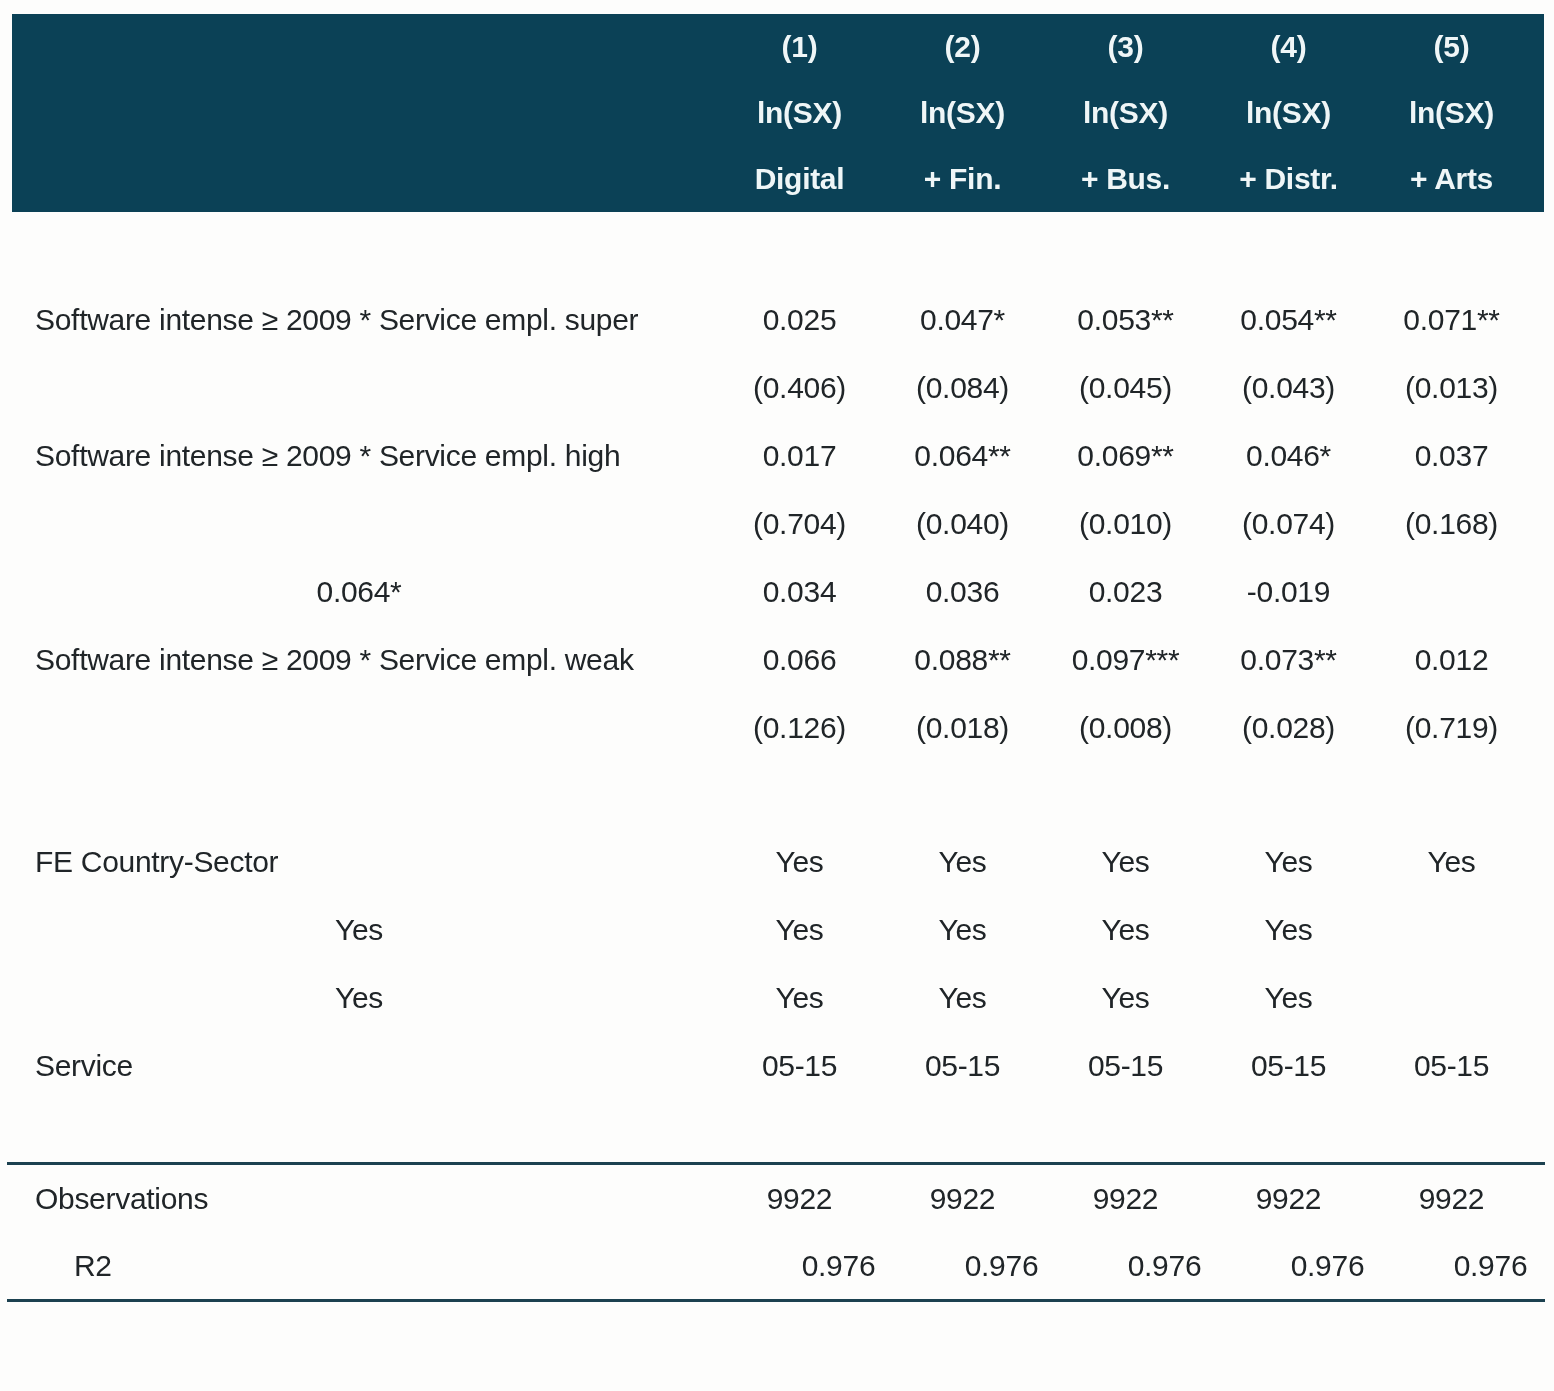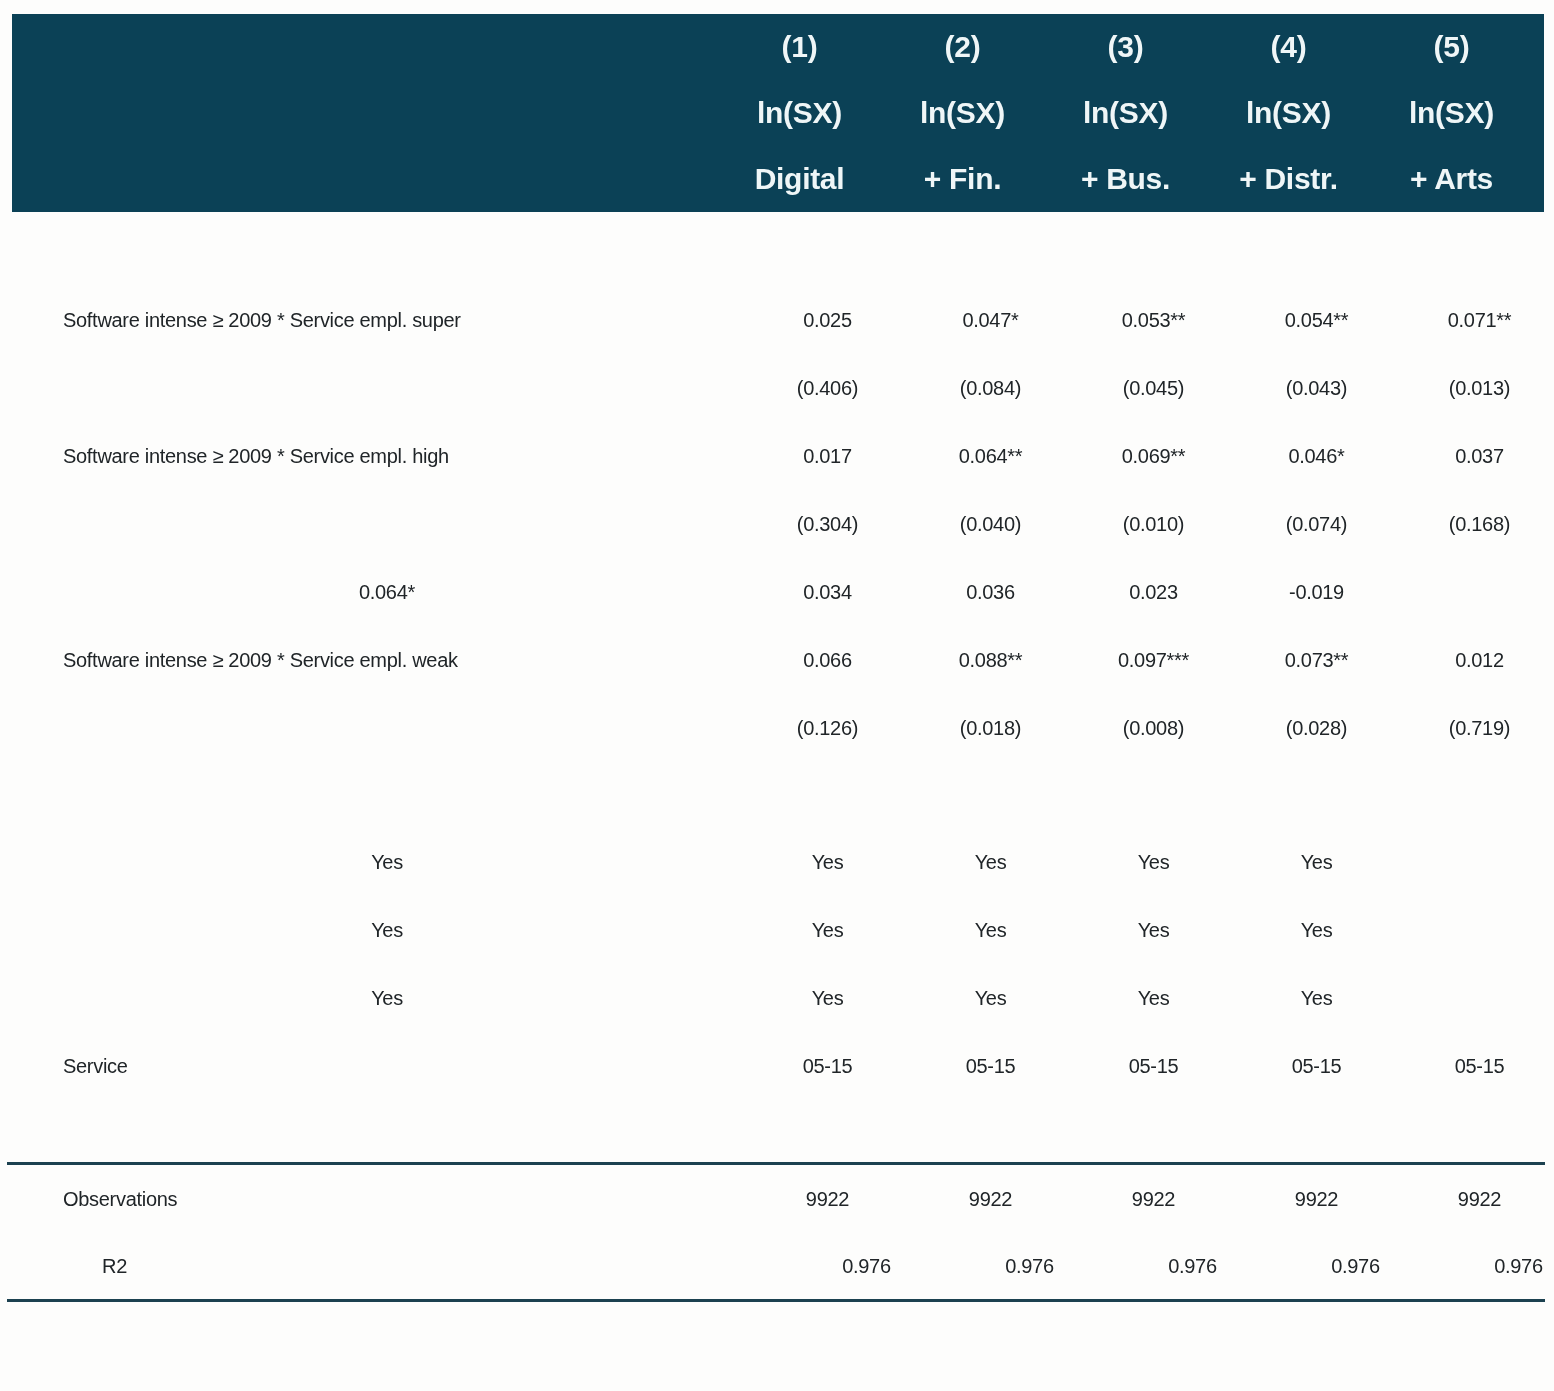--- a/index.html
+++ b/index.html
@@ -28,23 +28,22 @@
   }
   .header-band .cell { text-align:center; }
 
   
   .tbody { position:absolute; left:0; top:286px; width:1554px; }
   .row {
     display:grid;
     grid-template-columns:718px repeat(5,163px);
     height:68px;
     align-items:center;
-    font-size:20px;
+    font-size:30px;
     letter-spacing:-0.3px;
-    margin-left:28px;
   }
   .row .label { padding-left:35px; text-align:left; white-space:nowrap; }
   .row .num { text-align:center; white-space:nowrap; }
   .gap-mid { height:66px; }
   .rule {
     margin-left:7px;
     width:1538px; height:3px;
     background:#1c4150;
     border:none;
   }
@@ -101,21 +100,21 @@
     <div class="row">
       <div class="label">Software intense ≥ 2009 * Service empl. high</div>
       <div class="num">0.017</div>
       <div class="num">0.064**</div>
       <div class="num">0.069**</div>
       <div class="num">0.046*</div>
       <div class="num">0.037</div>
     </div>
     <div class="row">
       <div class="label"></div>
-      <div class="num">(0.304)</div>
+      <div class="num">(0.704)</div>
       <div class="num">(0.040)</div>
       <div class="num">(0.010)</div>
       <div class="num">(0.074)</div>
       <div class="num">(0.168)</div>
     </div>
 
     <div class="row">
       <div class="num">0.064*</div>
       <div class="num">0.034</div>
       <div class="num">0.036</div>
@@ -136,20 +135,21 @@
       <div class="num">(0.126)</div>
       <div class="num">(0.018)</div>
       <div class="num">(0.008)</div>
       <div class="num">(0.028)</div>
       <div class="num">(0.719)</div>
     </div>
 
     <div class="gap-mid"></div>
 
     <div class="row">
+      <div class="label">FE Country-Sector</div>
       <div class="num">Yes</div>
       <div class="num">Yes</div>
       <div class="num">Yes</div>
       <div class="num">Yes</div>
       <div class="num">Yes</div>
     </div>
     <div class="row">
       <div class="num">Yes</div>
       <div class="num">Yes</div>
       <div class="num">Yes</div>

